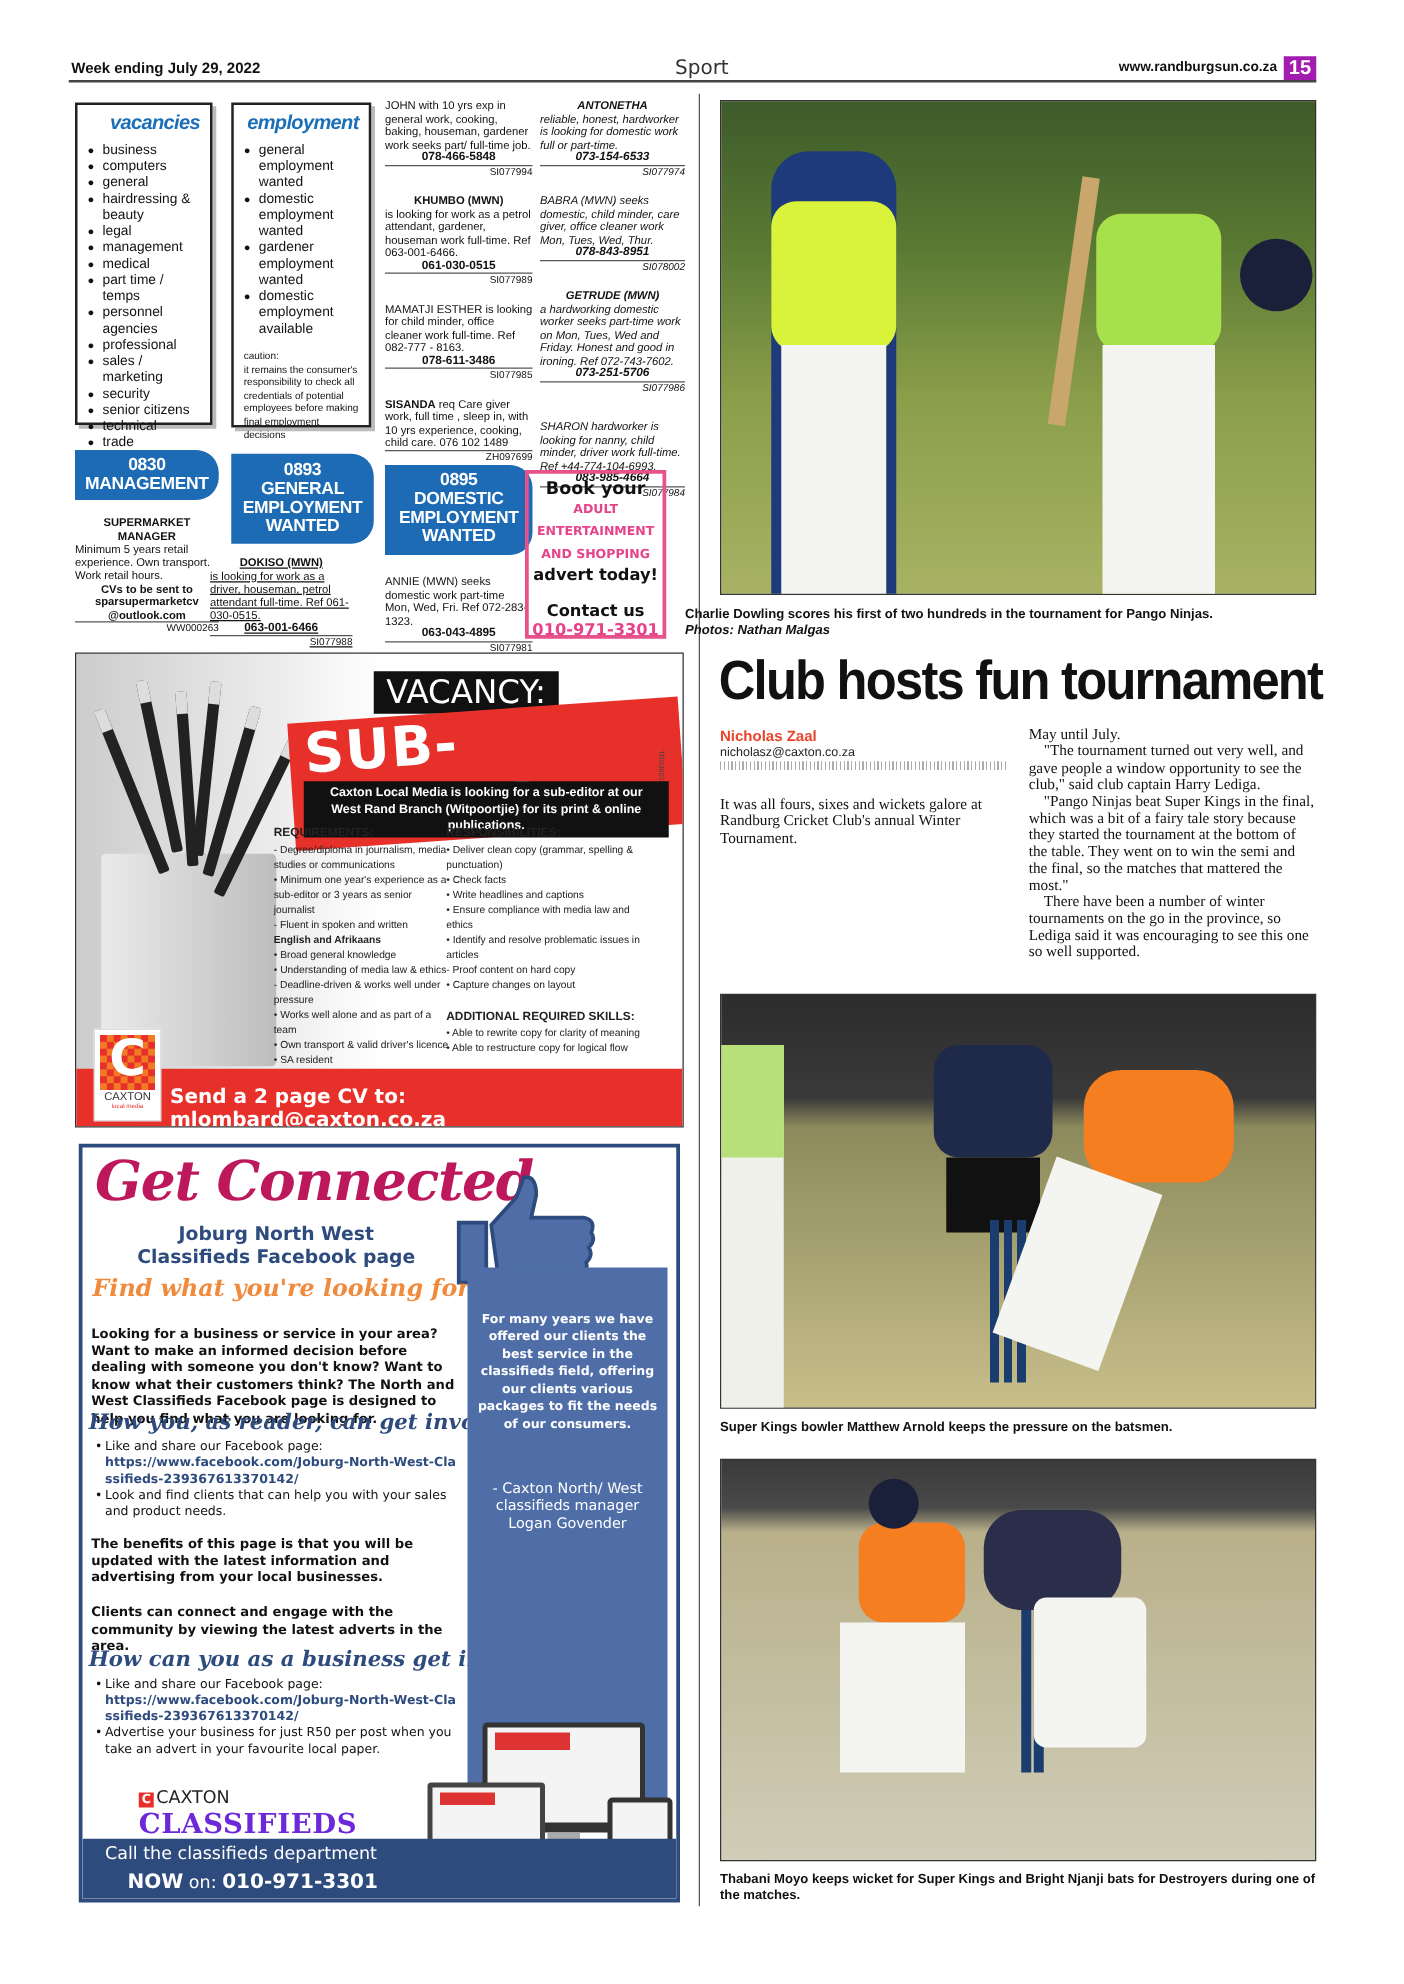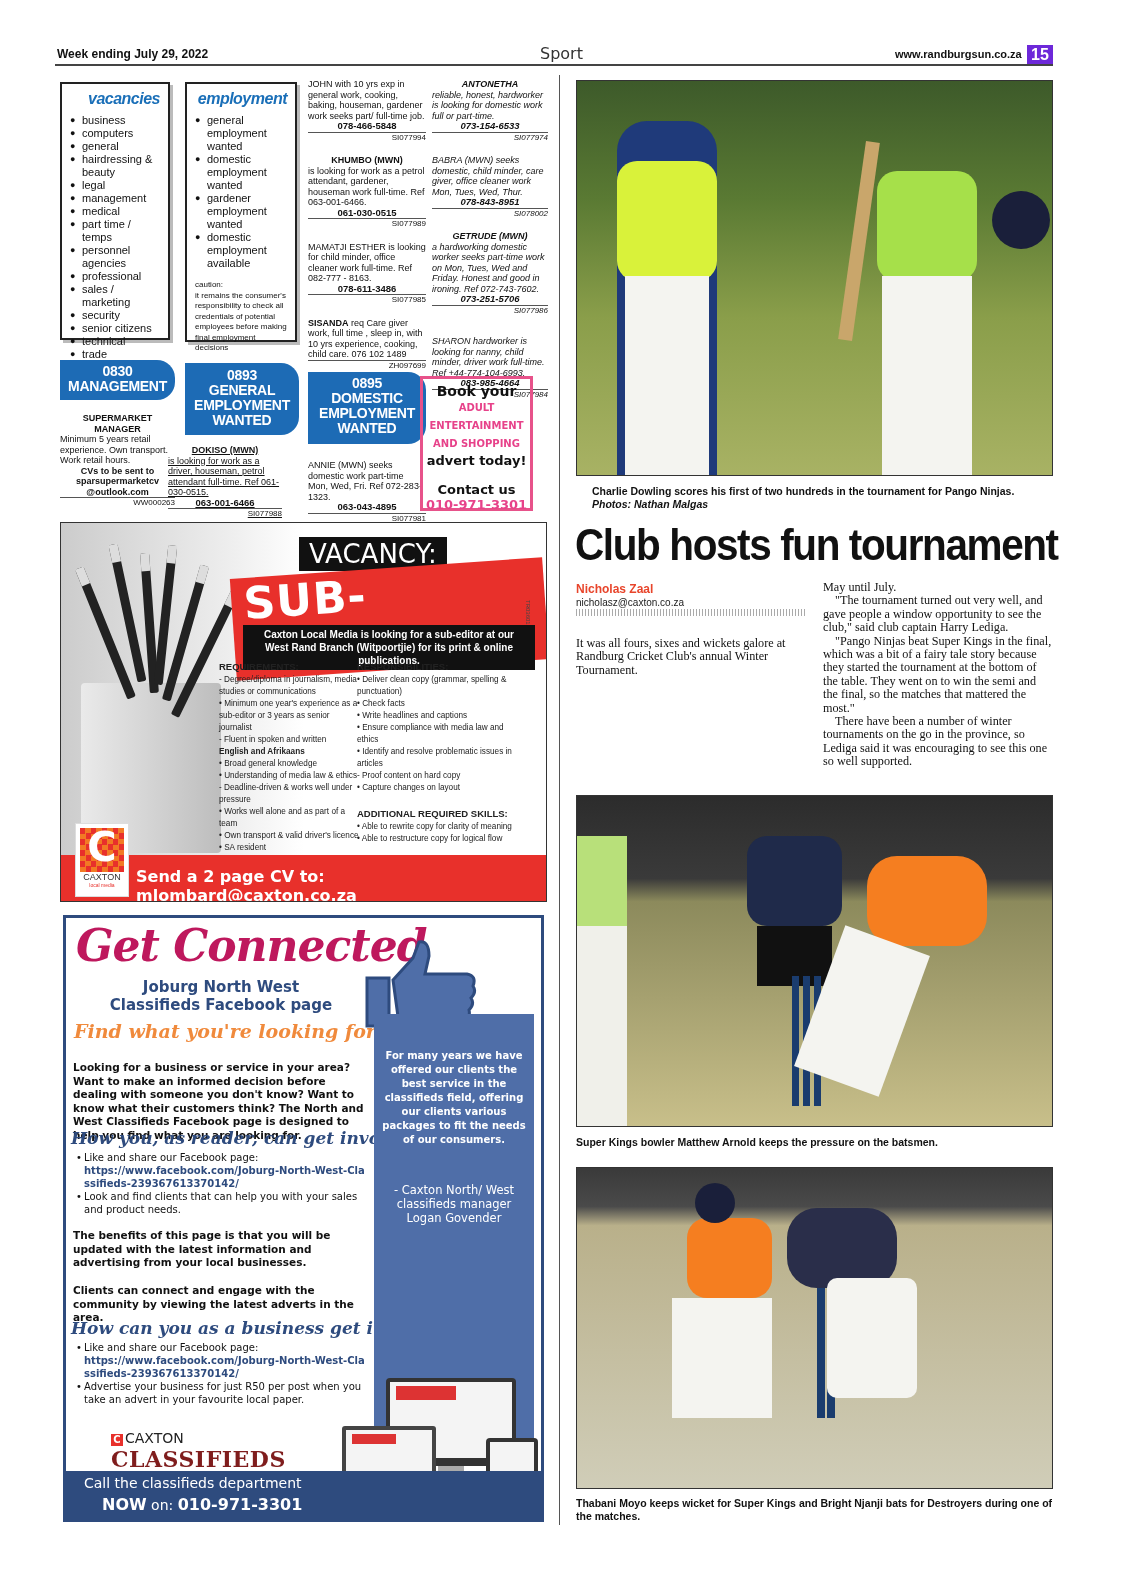--- a/index.html
+++ b/index.html
@@ -2,21 +2,21 @@
 <html><head>
 <meta charset="utf-8">
 <style>
   * { box-sizing: border-box; margin: 0; padding: 0; }
   body { width: 1123px; height: 1587px; background: #fff; position: relative; font-family: "Liberation Sans", sans-serif; color: #111; overflow: hidden; }
   .abs { position: absolute; }
   
   .hdr-left { left: 57px; top: 47px; font-size: 12px; font-weight: bold; }
   .hdr-mid { left: 540px; top: 44px; font-size: 16px; color: #333; font-family: "DejaVu Sans", sans-serif; }
   .hdr-right { left: 895px; top: 48px; font-size: 11px; font-weight: bold; }
-  .hdr-page { left: 1027px; top: 45px; width: 26px; height: 20px; background: #6d28d9; color: #fff; font-weight: bold; font-size: 16px; text-align: center; line-height: 20px; }
+  .hdr-page { left: 1027px; top: 45px; width: 26px; height: 20px; background: #a21caf; color: #fff; font-weight: bold; font-size: 16px; text-align: center; line-height: 20px; }
   .hdr-line { left: 55px; top: 64px; width: 998px; height: 2px; background: #444; }
   .col-divider { left: 559px; top: 75px; width: 1px; height: 1450px; background: #555; }
 
   
   .idx-box { border: 2px solid #222; box-shadow: 3px 3px 0 #bbb; background: #fff; padding: 6px 8px; }
   .idx-title { color: #1a6fb8; font-weight: bold; font-style: italic; font-size: 16px; text-align: right; letter-spacing: -0.5px; margin-bottom: 6px; }
   .idx-list { list-style: none; font-size: 11px; line-height: 13px; }
   .idx-list li { padding-left: 12px; position: relative; }
   .idx-list li::before { content: "●"; position: absolute; left: 0; font-size: 9px; }
   .caution { font-size: 8px; line-height: 10.5px; margin-top: 10px; }
@@ -72,21 +72,21 @@
   .quote-panel p { margin-bottom: 12px; }
   .quote-panel .attr { font-weight: normal; font-size: 11.5px; line-height: 14px; margin-top: 36px; }
   .thumb { position: absolute; left: 293px; top: 20px; width: 120px; height: 92px; }
   .gc-bottom { position: absolute; left: 0; bottom: 0; width: 100%; height: 48px; background: #2e4b7e; color: #fff; font-family: "DejaVu Sans", sans-serif; }
   .gc-bottom .l1 { position: absolute; left: 18px; top: 4px; font-size: 14px; }
   .gc-bottom .l2 { position: absolute; left: 36px; top: 24px; font-size: 14px; }
   .gc-bottom .l2 b { font-size: 16px; }
   .cx-brand { position: absolute; left: 45px; top: 512px; }
   .cx-brand .c1 { font-size: 14px; color: #222; font-family: "DejaVu Sans", sans-serif; }
   .cx-brand .c1 .ic { display: inline-block; width: 12px; height: 12px; background: #e8302b; color: #fff; font-size: 10px; text-align: center; line-height: 12px; font-weight: bold; margin-right: 2px; }
-  .cx-brand .c2 { font-size: 22px; color: #7f1d1d; font-weight: bold; font-family: "DejaVu Serif", serif; letter-spacing: 0.5px; }
+  .cx-brand .c2 { font-size: 22px; color: #6d28d9; font-weight: bold; font-family: "DejaVu Serif", serif; letter-spacing: 0.5px; }
   .devices { position: absolute; left: 272px; top: 458px; width: 205px; height: 140px; }
 
   
   .photo { background: #6b8a3a; border: 1px solid #333; overflow: hidden; }
   .caption { font-size: 10.5px; font-weight: bold; line-height: 13px; }
   .headline { left: 575px; top: 520px; font-size: 44px; font-weight: bold; font-family: "Liberation Sans", sans-serif; letter-spacing: -1.5px; transform: scaleX(0.92); transform-origin: left; white-space: nowrap; }
   .byline { left: 576px; top: 582px; color: #e8452b; font-weight: bold; font-size: 12px; font-family: "Liberation Sans", sans-serif; }
   .email { left: 576px; top: 597px; font-size: 10px; color: #222; }
   .dots { left: 576px; top: 609px; width: 230px; height: 7px; background: repeating-linear-gradient(90deg, #aaa 0 1px, transparent 1px 3px); }
   .body-text { font-family: "Liberation Serif", serif; font-size: 12.2px; line-height: 13.4px; color: #111; }
@@ -336,21 +336,21 @@
 
 <div class="abs photo" style="left:576px;top:80px;width:477px;height:396px;background:linear-gradient(180deg,#3d5a2a 0%,#5a7a33 30%,#8a9e4a 60%,#a8b264 100%);">
   <div style="position:absolute;left:40px;top:40px;width:100px;height:356px;background:#1f3a7a;border-radius:30px 30px 0 0;"></div>
   <div style="position:absolute;left:40px;top:80px;width:100px;height:120px;background:#d9f23a;border-radius:20px;"></div>
   <div style="position:absolute;left:48px;top:195px;width:84px;height:200px;background:#f4f4f0;"></div>
   <div style="position:absolute;left:300px;top:90px;width:100px;height:110px;background:#a6e04a;border-radius:20px;"></div>
   <div style="position:absolute;left:305px;top:195px;width:90px;height:200px;background:#f4f4f0;"></div>
   <div style="position:absolute;left:275px;top:60px;width:14px;height:200px;background:#c9a66b;transform:rotate(8deg);"></div>
   <div style="position:absolute;left:415px;top:110px;width:58px;height:58px;background:#1a1f3a;border-radius:50%;"></div>
 </div>
-<div class="abs caption" style="left:592px;top:485px;width:480px;">
+<div class="abs caption" style="left:548px;top:485px;width:480px;">
   <div>Charlie Dowling scores his first of two hundreds in the tournament for Pango Ninjas.</div>
   <div style="font-style:italic;">Photos: Nathan Malgas</div>
 </div>
 
 <div class="abs headline">Club hosts fun tournament</div>
 <div class="abs byline">Nicholas Zaal</div>
 <div class="abs email">nicholasz@caxton.co.za</div>
 <div class="abs dots"></div>
 <div class="abs body-text" style="left:576px;top:637px;width:232px;" id="art-col1">
     <p class="first">It was all fours, sixes and wickets galore at Randburg Cricket Club's annual Winter Tournament.</p>

